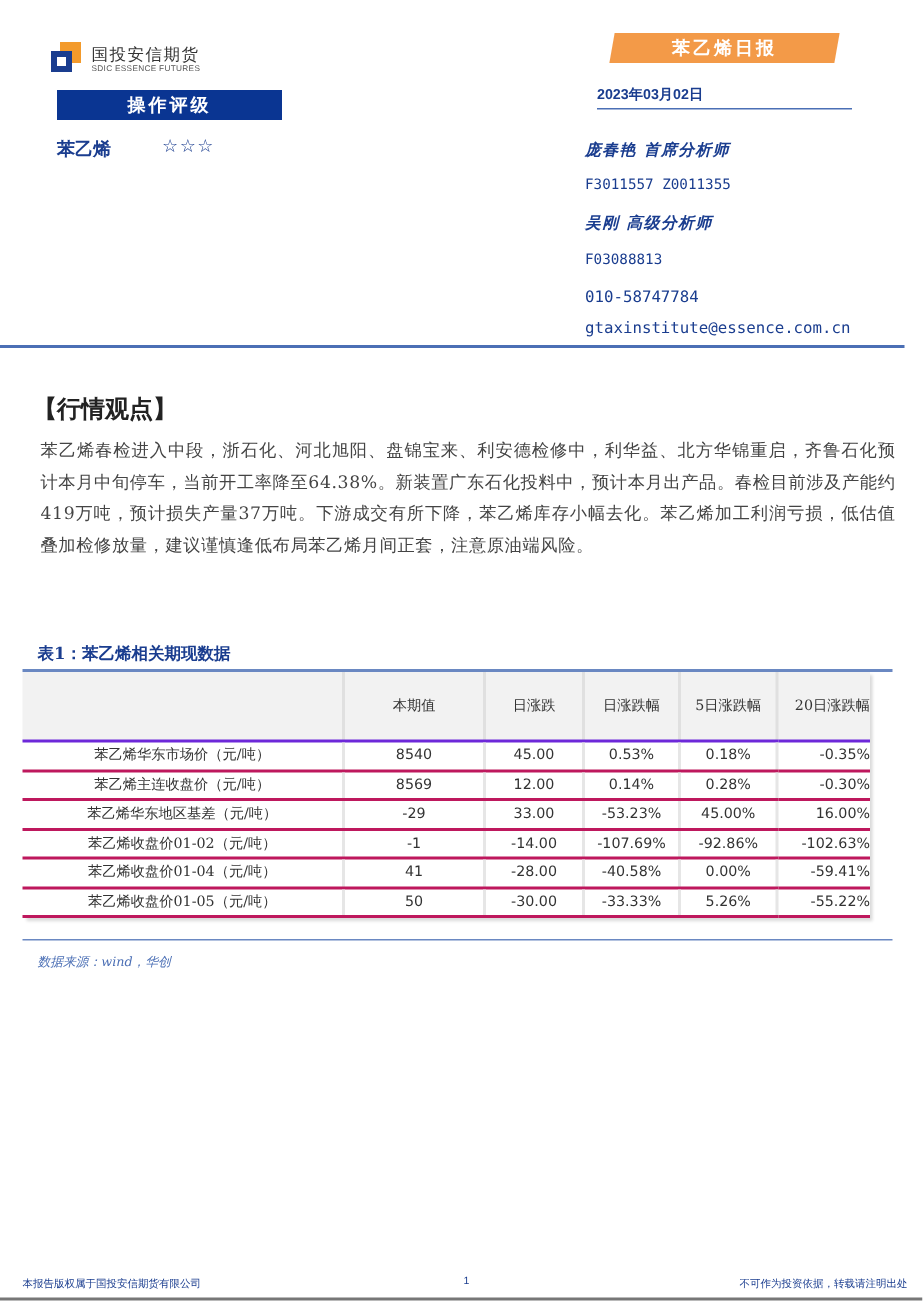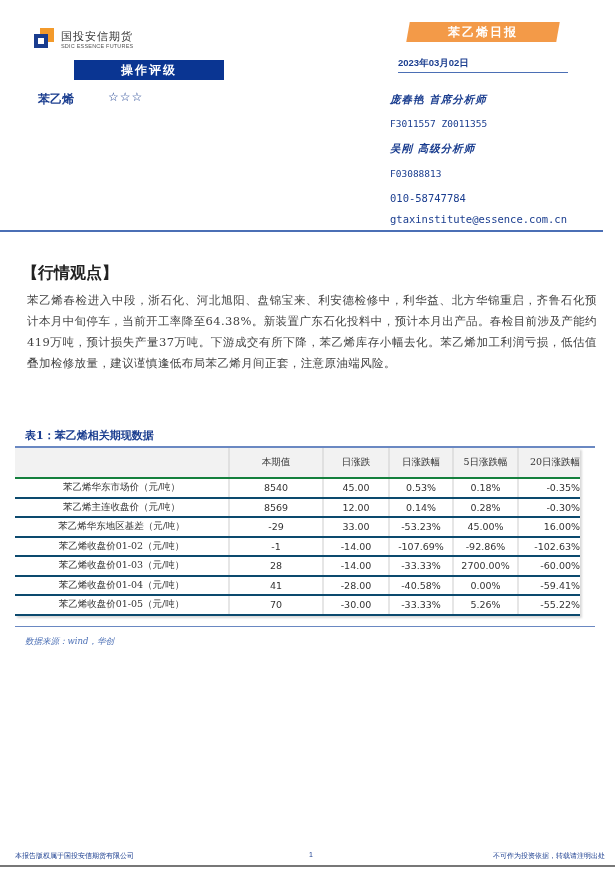--- a/index.html
+++ b/index.html
@@ -6,42 +6,42 @@
   html, body { width: 615px; height: 870px; background: #ffffff; overflow: hidden; }
   body { position: relative; font-family: "DejaVu Serif", "Liberation Serif", serif; color: #333; }
 
   .logo { position: absolute; left: 34px; top: 26px; width: 115px; height: 28px; }
   .logo-mark { position: absolute; left: 0; top: 2px; width: 20px; height: 20px; }
   .logo-mark .orange { position: absolute; left: 6px; top: 0; width: 14px; height: 14px; background: #f39a2b; }
   .logo-mark .blue { position: absolute; left: 0; top: 6px; width: 14px; height: 14px; border: 4px solid #1a3d8f; border-top: 4px solid #1a3d8f; background: #fff; }
   .logo-cn { position: absolute; left: 27px; top: 3px; font-family: "DejaVu Sans", sans-serif; font-size: 11px; color: #333; letter-spacing: 1px; white-space: nowrap; }
   .logo-en { position: absolute; left: 27px; top: 17px; font-family: "Liberation Sans", sans-serif; font-size: 5.5px; color: #555; white-space: nowrap; letter-spacing: 0.2px; }
 
-  .rating-bar { position: absolute; left: 38px; top: 60px; width: 150px; height: 20px; background: #0a3592; color: #fff; font-size: 12px; font-weight: bold; text-align: center; line-height: 20px; letter-spacing: 2px; margin-left: 36px; }
+  .rating-bar { position: absolute; left: 38px; top: 60px; width: 150px; height: 20px; background: #0a3592; color: #fff; font-size: 12px; font-weight: bold; text-align: center; line-height: 20px; letter-spacing: 2px; }
   .product { position: absolute; left: 38px; top: 91px; font-size: 12px; color: #1a3d8f; font-weight: bold; }
   .stars { position: absolute; left: 108px; top: 90px; font-size: 12px; color: #1a3d8f; letter-spacing: 1px; font-family: "DejaVu Sans", sans-serif; }
 
   .report-badge { position: absolute; left: 408px; top: 22px; width: 150px; height: 20px; background: #f39a48; transform: skewX(-10deg); }
   .report-badge-text { position: absolute; left: 408px; top: 22px; width: 150px; height: 20px; line-height: 20px; text-align: center; color: #fff; font-size: 12px; font-weight: bold; letter-spacing: 2px; }
   .date { position: absolute; left: 398px; top: 57px; width: 170px; font-family: "Liberation Sans", sans-serif; font-size: 9.5px; font-weight: bold; color: #1a3d8f; }
   .date-line { position: absolute; left: 398px; top: 72px; width: 170px; height: 1px; background: #4b6fb5; }
 
   .analyst { position: absolute; left: 390px; font-size: 10.5px; color: #1a3d8f; font-weight: bold; font-style: italic; letter-spacing: 1px; }
   .aid { position: absolute; left: 390px; font-family: "DejaVu Sans Mono", monospace; font-size: 9.5px; color: #1a3d8f; }
   .contact { position: absolute; left: 390px; font-family: "DejaVu Sans Mono", monospace; font-size: 10.5px; color: #1a3d8f; }
   .header-rule { position: absolute; left: 0; top: 230px; width: 603px; height: 2px; background: #4b6fb5; }
 
   .section-title { position: absolute; left: 22px; top: 263px; font-size: 16px; font-weight: bold; color: #222; }
   .paragraph { position: absolute; left: 27px; top: 290px; width: 570px; font-size: 11.5px; line-height: 21px; color: #444; text-align: justify; letter-spacing: 0.4px; }
 
   .table-title { position: absolute; left: 25px; top: 428px; font-size: 11px; font-weight: bold; color: #1a3d8f; }
   .table-rule-top { position: absolute; left: 15px; top: 446px; width: 580px; height: 2px; background: #6a88c2; }
   table.data { position: absolute; left: 15px; top: 448px; width: 565px; border-collapse: collapse; font-size: 9.5px; color: #333; box-shadow: 2px 2px 2px rgba(0,0,0,0.15); }
-  table.data th { background: #f2f2f2; height: 30px; font-weight: normal; border-right: 2px solid #e0e0e0; border-bottom: 2px solid #15803d; }
-  table.data td { height: 19.5px; text-align: center; border-right: 2px solid #e6e6e6; border-bottom: 2px solid #0c4a6e; font-family: "DejaVu Sans", sans-serif; font-size: 9.5px; }
+  table.data th { background: #f2f2f2; height: 46px; font-weight: normal; border-right: 2px solid #e0e0e0; border-bottom: 2px solid #6d28d9; }
+  table.data td { height: 19.5px; text-align: center; border-right: 2px solid #e6e6e6; border-bottom: 2px solid #be185d; font-family: "DejaVu Sans", sans-serif; font-size: 9.5px; }
   table.data td.label { font-family: "DejaVu Serif", serif; color: #333; }
   table.data th:last-child, table.data td:last-child { border-right: none; text-align: right; }
   .table-rule-bottom { position: absolute; left: 15px; top: 626px; width: 580px; height: 1px; background: #6a88c2; }
   .source { position: absolute; left: 25px; top: 636px; font-size: 8.5px; font-style: italic; color: #4b6fb5; }
 
   .footer-left { position: absolute; left: 15px; top: 851px; font-size: 7px; color: #1a3d8f; }
   .footer-page { position: absolute; left: 309px; top: 851px; font-size: 7px; color: #1a3d8f; font-family: "Liberation Sans", sans-serif; }
   .footer-right { position: absolute; right: 10px; top: 851px; font-size: 7px; color: #1a3d8f; }
   .footer-rule { position: absolute; left: 0; top: 865px; width: 615px; height: 2px; background: #777; }
 </style>
@@ -125,38 +125,30 @@
     </tr>
     <tr>
       <td class="label">苯乙烯收盘价01-02（元/吨）</td>
       <td>-1</td>
       <td>-14.00</td>
       <td>-107.69%</td>
       <td>-92.86%</td>
       <td>-102.63%</td>
     </tr>
     <tr>
-      <td class="label">苯乙烯收盘价01-03（元/吨）</td>
-      <td>28</td>
-      <td>-14.00</td>
-      <td>-33.33%</td>
-      <td>2700.00%</td>
-      <td>-60.00%</td>
-    </tr>
-    <tr>
       <td class="label">苯乙烯收盘价01-04（元/吨）</td>
       <td>41</td>
       <td>-28.00</td>
       <td>-40.58%</td>
       <td>0.00%</td>
       <td>-59.41%</td>
     </tr>
     <tr>
       <td class="label">苯乙烯收盘价01-05（元/吨）</td>
-      <td>70</td>
+      <td>50</td>
       <td>-30.00</td>
       <td>-33.33%</td>
       <td>5.26%</td>
       <td>-55.22%</td>
     </tr>
   </tbody>
 </table>
 <div class="table-rule-bottom"></div>
 <div class="source">数据来源：wind，华创</div>
 

